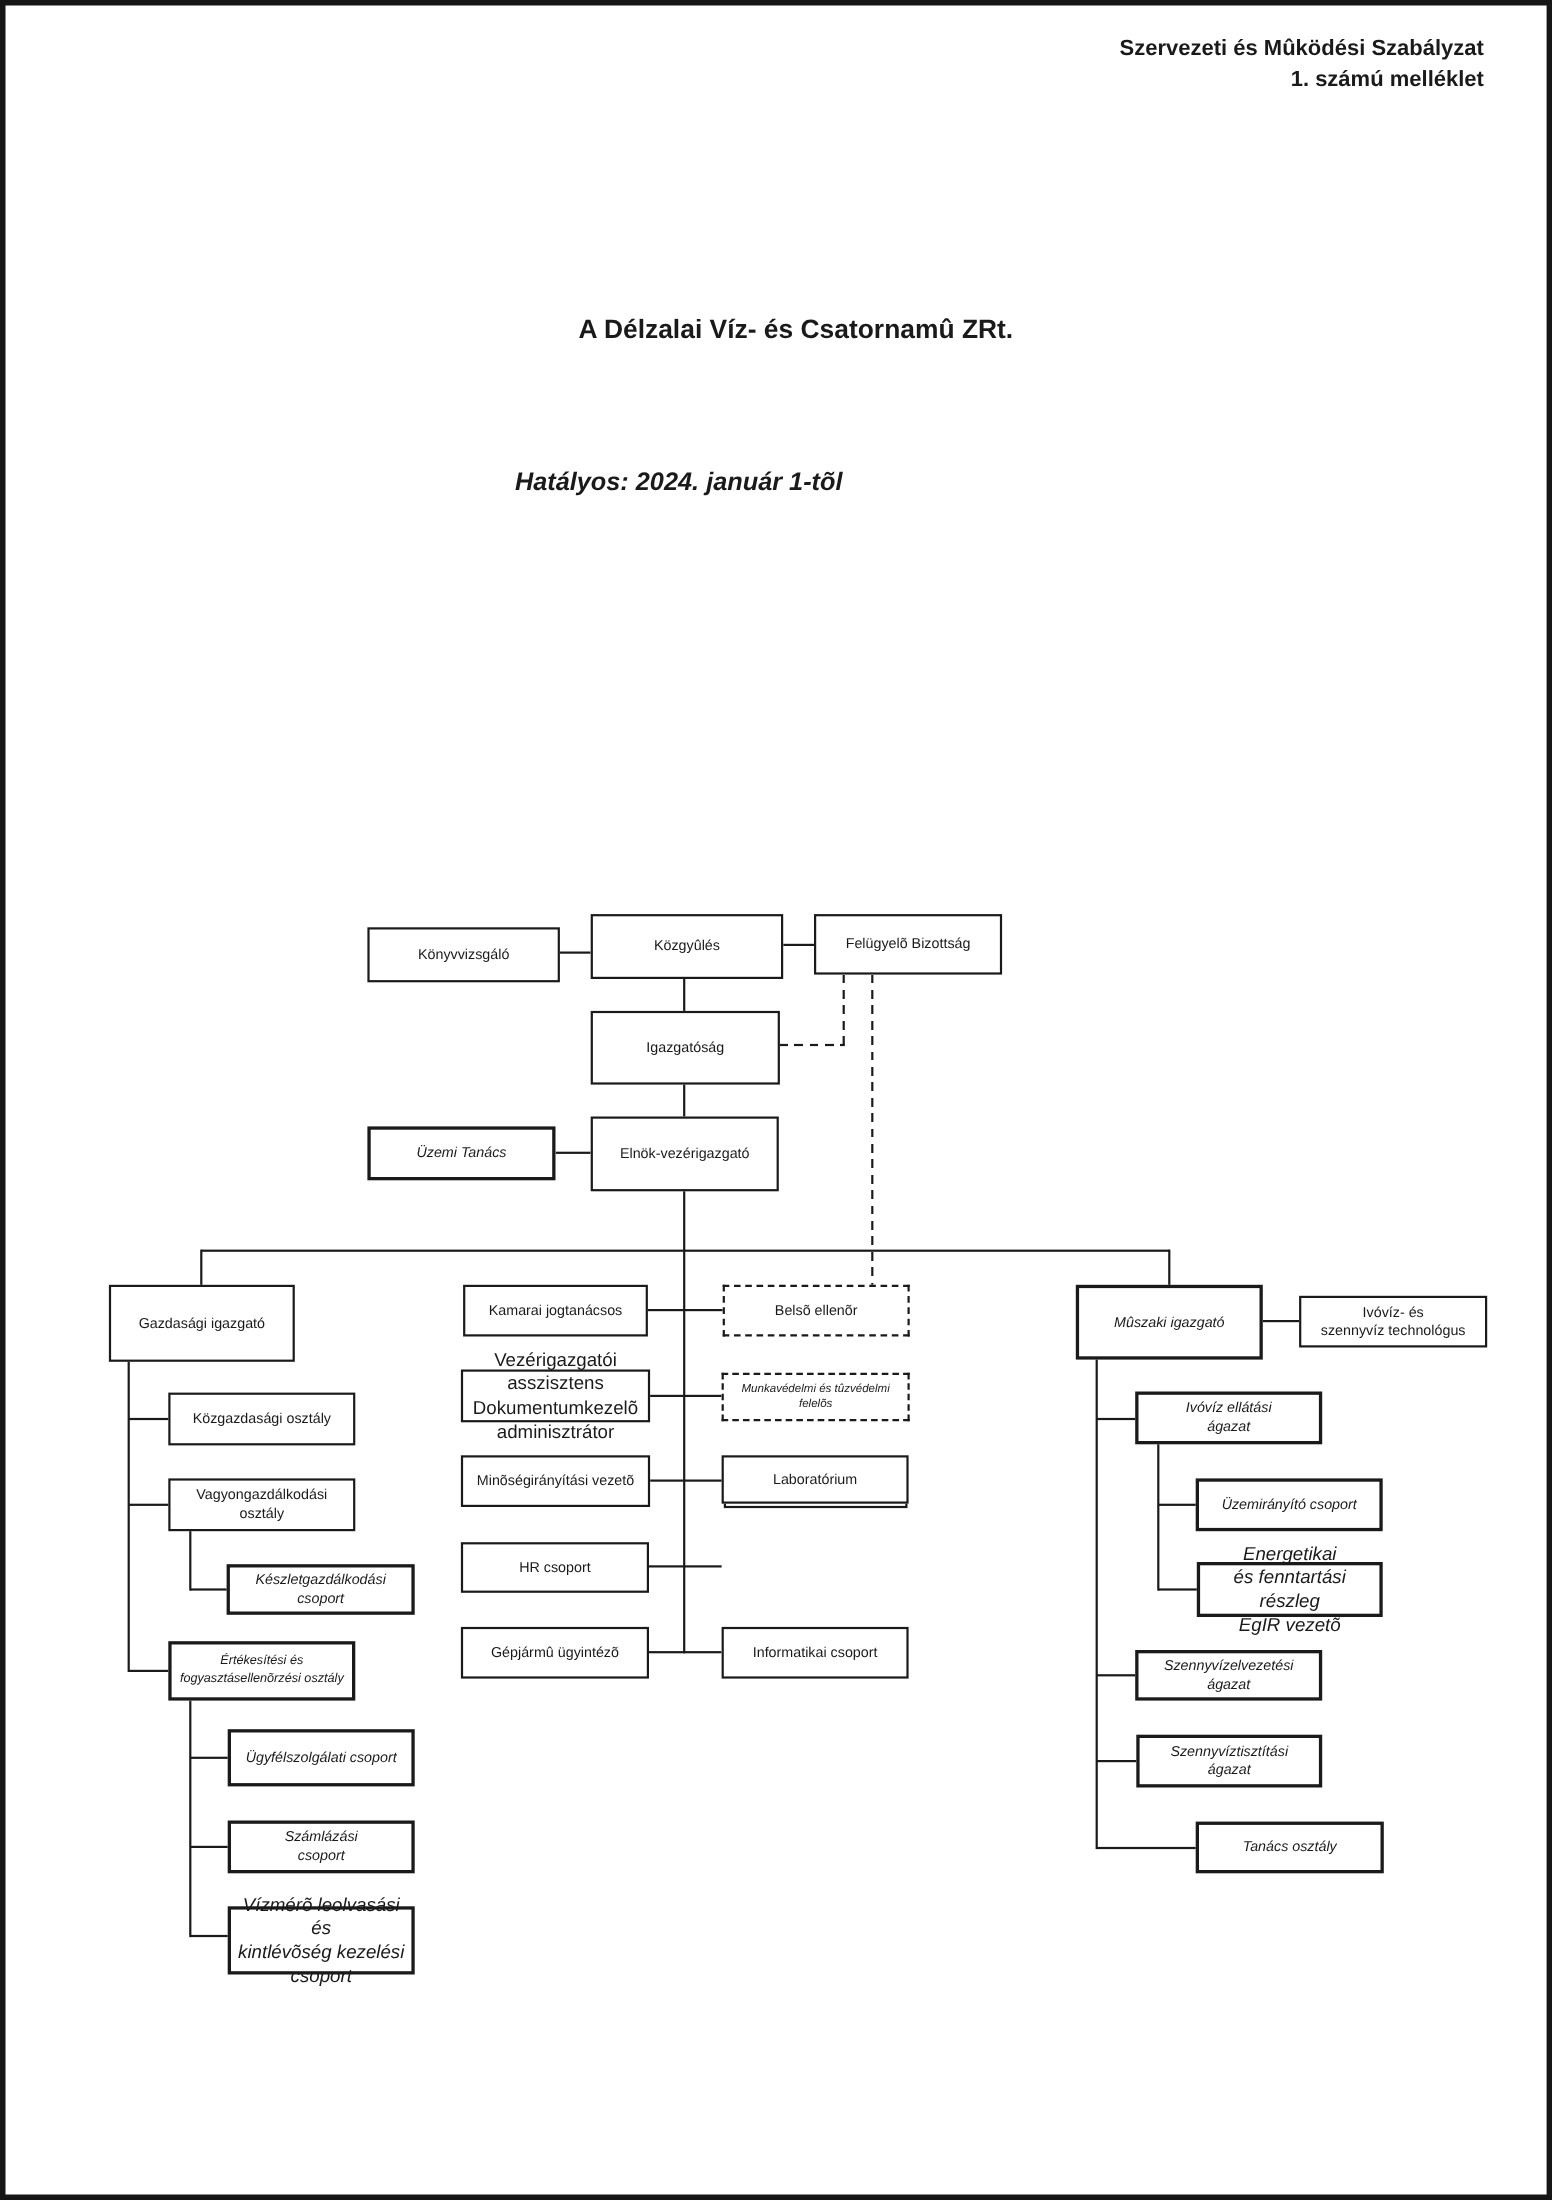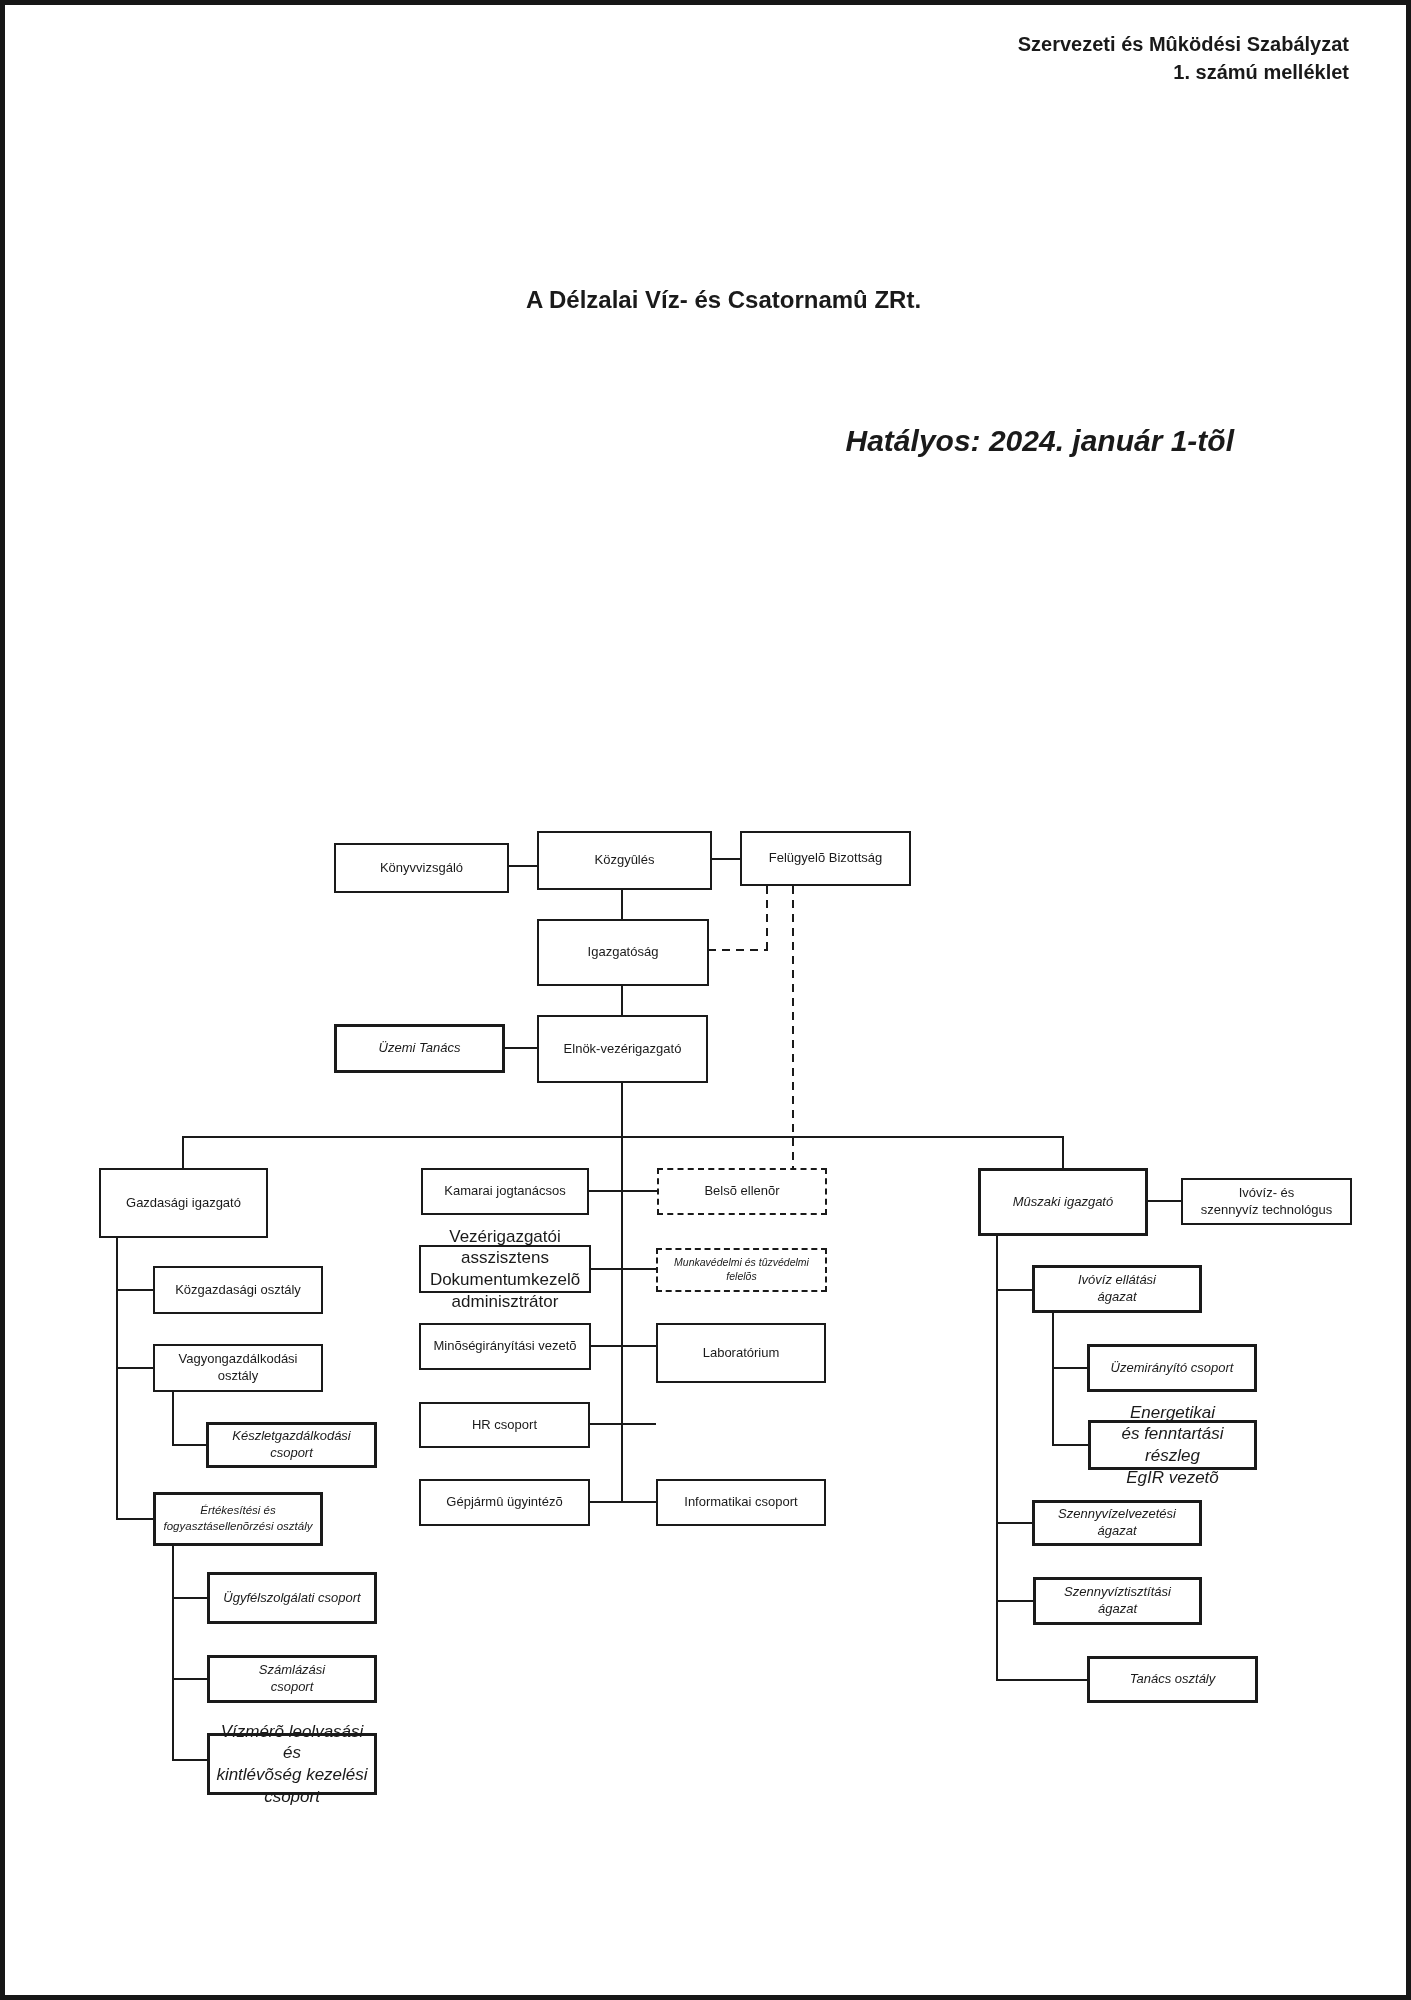--- a/index.html
+++ b/index.html
@@ -24,22 +24,22 @@
     font-size:20px;line-height:28px;
     white-space:nowrap;
   }
   .doc-title{
     position:absolute;top:282px;left:0;width:1411px;
     text-align:center;font-weight:bold;
     font-size:24px;line-height:35px;padding-left:18px;
   }
   .doc-effective{
     position:absolute;top:424px;left:0;width:1234px;
-    text-align:right;font-weight:bold;font-style:italic;
-    font-size:30px;
+    text-align:center;font-weight:bold;font-style:italic;
+    font-size:23px;
   }
   .node{
     position:absolute;
     box-sizing:border-box;
     background:#ffffff;
     border:2px solid #1a1a1a;
     display:flex;align-items:center;justify-content:center;
     text-align:center;
     font-size:13px;line-height:1.3;
     white-space:pre-line;
@@ -138,21 +138,21 @@
 
   <div class="node" style="left:153px;top:1344px;width:170px;height:48px">Vagyongazdálkodási
 osztály</div>
   <div class="node" style="left:419px;top:1323px;width:172px;height:47px">Minõségirányítási vezetõ</div>
   <div class="node" style="left:658px;top:1324px;width:167px;height:47px">Megfelelési tanácsadó</div>
   <div class="node bold" style="left:1087px;top:1344px;width:170px;height:48px">Üzemirányító csoport</div>
 
   <div class="node bold" style="left:206px;top:1422px;width:171px;height:46px">Készletgazdálkodási
 csoport</div>
   <div class="node" style="left:419px;top:1402px;width:171px;height:46px">HR csoport</div>
-  <div class="node" style="left:656px;top:1323px;width:170px;height:60px">Laboratórium</div>
+  <div class="node" style="left:656px;top:1323px;width:170px;height:44px">Laboratórium</div>
   <div class="node bold small" style="left:1088px;top:1420px;width:169px;height:50px">Energetikai
 és fenntartási részleg
 EgIR vezetõ</div>
 
   <div class="node bold small2" style="left:153px;top:1492px;width:170px;height:54px">Értékesítési és
 fogyasztásellenõrzési osztály</div>
   <div class="node" style="left:419px;top:1479px;width:171px;height:47px">Gépjármû ügyintézõ</div>
   <div class="node" style="left:656px;top:1479px;width:170px;height:47px">Informatikai csoport</div>
   <div class="node bold" style="left:1032px;top:1500px;width:170px;height:46px">Szennyvízelvezetési
 ágazat</div>

